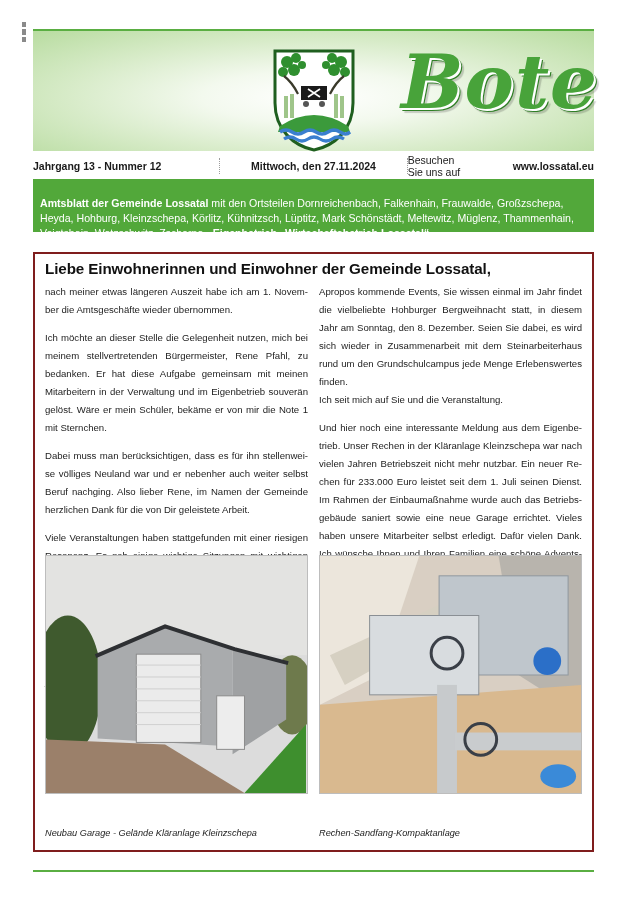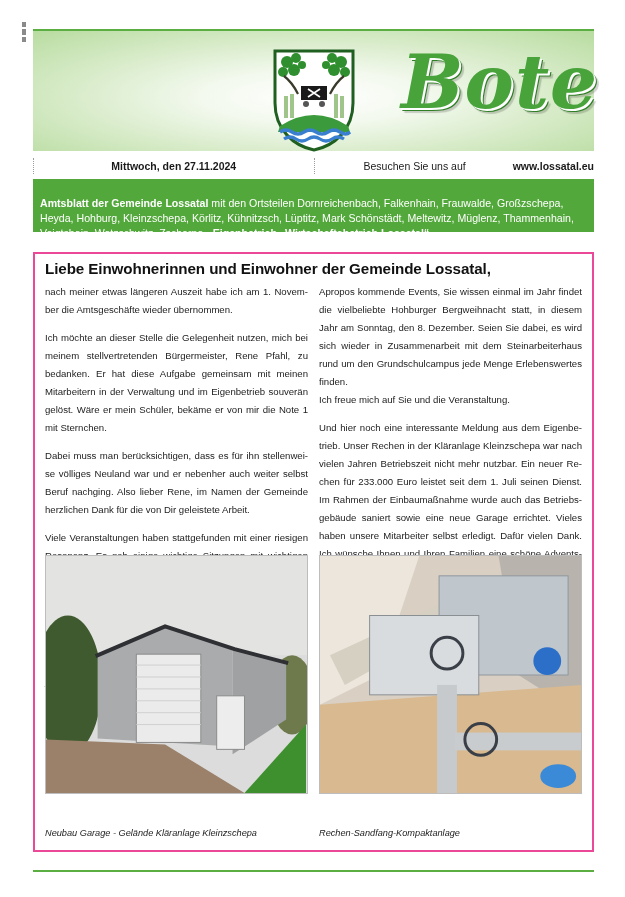--- a/index.html
+++ b/index.html
@@ -27,21 +27,21 @@
   .meta-bar .cell.c2 { justify-content: center; font-weight: bold; border-left: 1px dotted #9c9c9c; border-right: 1px dotted #9c9c9c; height: 16px; }
   .meta-bar .cell.c3 { justify-content: flex-end; }
   .meta-bar .cell.c3 b { font-weight: bold; margin-left: 3px; padding-left: 44px; }
 
   .banner { position: absolute; left: 33px; top: 179px; width: 561px; height: 53px;
     background: #52a83a; color: #ffffff; padding: 17px 7px; font-family: "Liberation Sans", sans-serif;
     font-size: 10.6px; line-height: 15px; }
   .banner b { font-weight: bold; }
 
   .letter-box { position: absolute; left: 33px; top: 252px; width: 561px; height: 600px;
-    border: 2px solid #ec4899; }
+    border: 2px solid #7f1d1d; }
   .letter-title { position: absolute; left: 10px; top: 6px; font-family: "Liberation Sans", sans-serif;
     font-weight: bold; font-size: 15.2px; color: #111; white-space: nowrap; letter-spacing: -0.1px; }
 
   .col { position: absolute; top: 29px; width: 263px; font-family: "Liberation Sans", sans-serif;
     font-size: 9.6px; line-height: 18px; color: #1c1c1c; text-align: justify; }
   .col.left { left: 10px; }
   .col.right { left: 284px; }
   .col p { margin-bottom: 10px; hyphens: manual; }
   .col p.tight { margin-bottom: 0; }
   .col p.sig { font-style: italic; margin-bottom: 0; }
@@ -93,20 +93,21 @@
         <rect x="68" y="48" width="4" height="22"></rect>
       </g>
     <path d="M8 78 Q42 56 76 78 L78 84 H6 Z" fill="#3b9a3b"></path>
     <path d="M8 84 q6 -4 12 0 t12 0 t12 0 t12 0 t12 0 t10 0" stroke="#3a7fcf" stroke-width="3.4" fill="none"></path>
     <path d="M12 91 q6 -4 12 0 t12 0 t12 0 t12 0 t12 0" stroke="#3a7fcf" stroke-width="3.2" fill="none"></path>
   </svg>
   <div class="masthead-word right">Bote</div>
 </header>
 
 <div class="meta-bar">
+  <div class="cell c1">Jahrgang 13 - Nummer 12</div>
   <div class="cell c2">Mittwoch, den 27.11.2024</div>
   <div class="cell c3">
     <span>Besuchen Sie uns auf</span>
     <b>www.lossatal.eu</b>
   </div>
 </div>
 
 <div class="banner">
   <b>Amtsblatt der Gemeinde Lossatal</b><span> mit den Ortsteilen Dornreichenbach, Falkenhain, Frauwalde, Großzschepa, Heyda, Hohburg, Kleinzschepa, Körlitz, Kühnitzsch, Lüptitz, Mark Schönstädt, Meltewitz, Müglenz, Thammenhain, Voigtshain, Watzschwitz, Zschorna · </span><b>Eigenbetrieb „Wirtschaftsbetrieb Lossatal“</b>
 </div>
@@ -116,21 +117,21 @@
 
   <div class="col left">
     <p>nach meiner etwas längeren Auszeit habe ich am 1. Novem­ber die Amtsgeschäfte wieder übernommen.</p>
     <p>Ich möchte an dieser Stelle die Gelegenheit nutzen, mich bei meinem stellvertretenden Bürgermeister, Rene Pfahl, zu bedanken. Er hat diese Aufgabe gemeinsam mit meinen Mitarbeitern in der Verwaltung und im Eigenbetrieb souverän gelöst. Wäre er mein Schüler, bekäme er von mir die Note 1 mit Sternchen.</p>
     <p>Dabei muss man berücksichtigen, dass es für ihn stellenwei­se völliges Neuland war und er nebenher auch weiter selbst Beruf nachging. Also lieber Rene, im Namen der Gemeinde herzlichen Dank für die von Dir geleistete Arbeit.</p>
     <p class="tight">Viele Veranstaltungen haben stattgefunden mit einer riesi­gen Resonanz. Es gab einige wichtige Sitzungen mit wich­tigen Entscheidungen, die dokumentiert in unserem Rats­informationssystem nachzulesen sind. Ich habe aus dem stillen Kämmerlein heraus einmal verfolgt wie präsent und transparent unsere Verwaltungsarbeit im Lossatal nachvoll­zogen werden kann.  Wir stehen da sehr gut da. Sie können den Haushalt einsehen, alle Beschlüsse sind sichtbar und jede Sitzung wird rechtzeitig angekündigt. Sie finden Bele­gungspläne unserer Veranstaltungsräume, und der Veran­</p>
   </div>
 
   <div class="col right">
     <p class="tight">Apropos kommende Events, Sie wissen einmal im Jahr findet die vielbeliebte Hohburger Bergweihnacht statt, in diesem Jahr am Sonntag, den 8. Dezember. Seien Sie dabei, es wird sich wieder in Zusammenarbeit mit dem Steinarbeiterhaus rund um den Grundschulcampus jede Menge Erlebenswertes finden.</p>
-    <p>Ich freue mich auf Sie und die Veranstaltung.</p>
+    <p>Ich seit mich auf Sie und die Veranstaltung.</p>
     <p>Und hier noch eine interessante Meldung aus dem Eigenbe­trieb. Unser Rechen in der Kläranlage Kleinzschepa war nach vielen Jahren Betriebszeit nicht mehr nutzbar. Ein neuer Re­chen für 233.000 Euro leistet seit dem 1. Juli seinen Dienst. Im Rahmen der Einbaumaßnahme wurde auch das Betriebs­gebäude saniert sowie eine neue Garage errichtet. Vieles haben unsere Mitarbeiter selbst erledigt. Dafür vielen Dank. Ich wünsche Ihnen und Ihren Familien eine schöne Advents­zeit.</p>
     <p>Mit freundlichen Grüßen</p>
     <p class="sig">Ihr Bürgermeister</p>
     <p class="sig">Uwe Weigelt</p>
   </div>
 
   <figure class="photo left">
     <svg viewBox="0 0 263 239" preserveAspectRatio="none">
       <rect width="263" height="239" fill="#dcdcdc"></rect>
       <rect y="0" width="263" height="100" fill="#e3e3e1"></rect>

